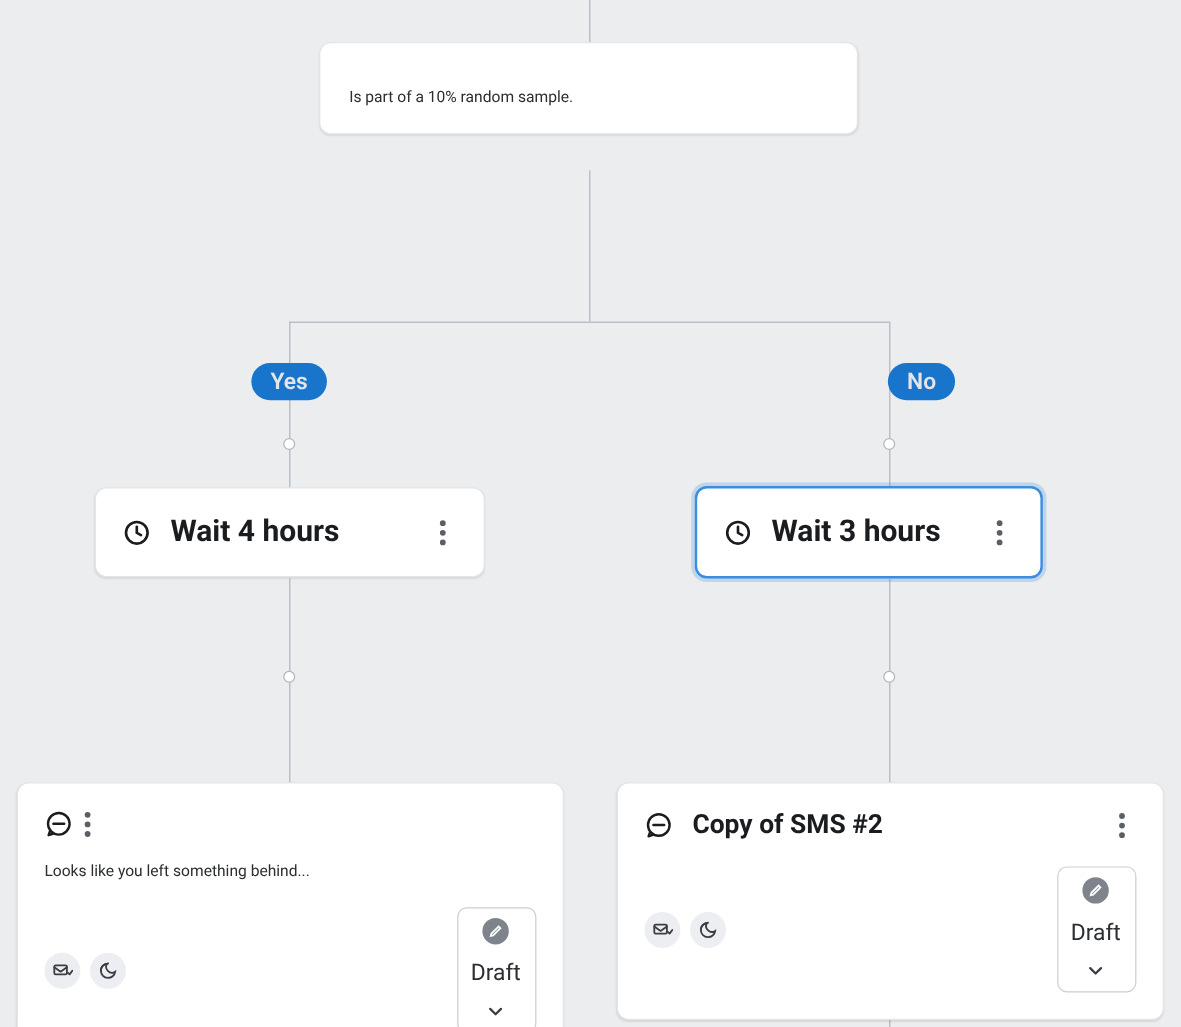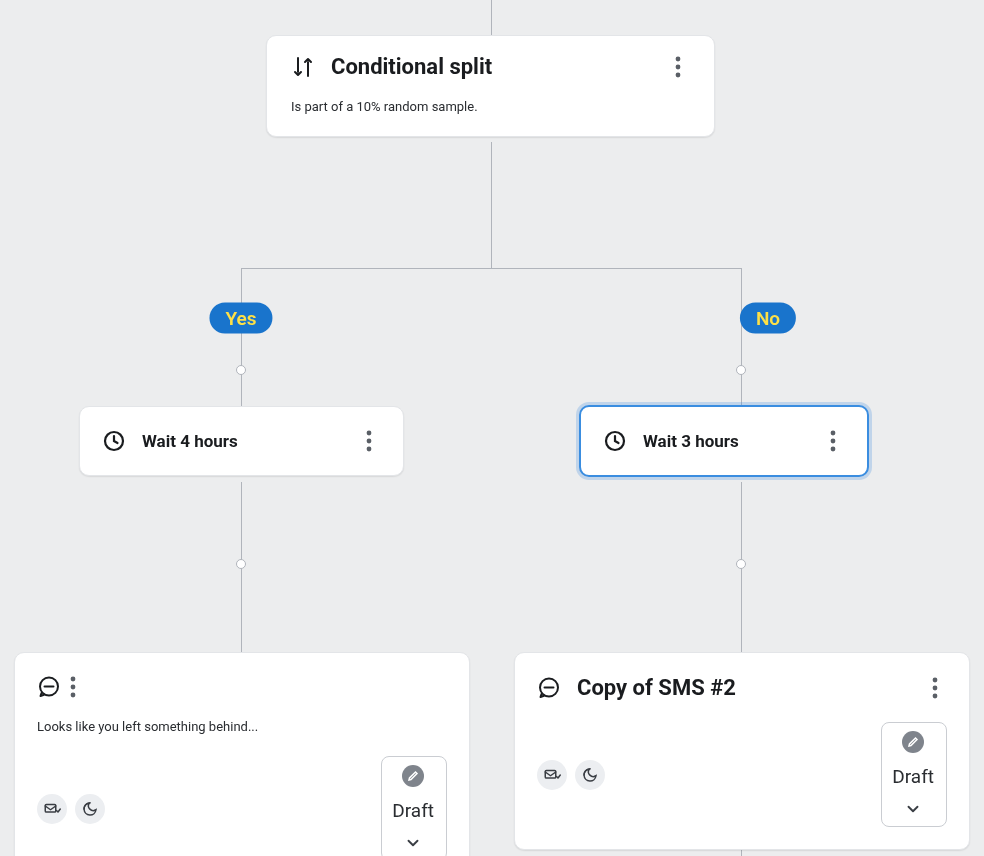--- a/index.html
+++ b/index.html
@@ -39,39 +39,39 @@
     box-shadow: 0 0 0 3px rgba(58,141,224,0.25);
   }
   .card-header { display:flex; align-items:center; }
   .card-title {
     font-size: 22px;
     font-weight: 700;
     color: #1a1c1f;
     margin-left: 16px;
     flex: 1;
   }
-  .card-title.small { font-size: 17px; }
+  .card-title.small { font-size: 25px; }
   .card-body {
     font-size: 13px;
     color: #2a2d31;
     margin-top: 20px;
     white-space: nowrap;
     overflow: hidden;
     text-overflow: ellipsis;
   }
   .more-btn {
     display:flex; align-items:center; justify-content:center;
     width: 24px; height: 24px;
     cursor: pointer;
     fill: #5a5f66;
   }
   .badge {
     position: absolute;
     background: #1974cc;
-    color: #fde047;
+    color: #e5e5e5;
     font-size: 19px;
     font-weight: 600;
     padding: 4px 16px;
     border-radius: 999px;
     transform: translate(-50%,-50%);
   }
   .footer-row {
     display:flex; align-items:center; justify-content: space-between;
     margin-top: 22px;
   }
@@ -117,38 +117,20 @@
 
   <div class="node-dot" style="left:241px;top:370px"></div>
   <div class="node-dot" style="left:741px;top:370px"></div>
   <div class="node-dot" style="left:241px;top:564px"></div>
   <div class="node-dot" style="left:741px;top:564px"></div>
 
   <div class="badge" style="left:241px;top:318px">Yes</div>
   <div class="badge" style="left:768px;top:318px">No</div>
 
   <div class="card" style="left:266px;top:35px;width:449px;padding:18px 24px 22px 24px">
-    <div class="card-header">
-      <span>
-        <svg width="24" height="24" viewBox="0 0 24 24" fill="none" stroke="#1a1c1f" stroke-width="2" stroke-linecap="round" stroke-linejoin="round">
-          <path d="M7 3v14"></path>
-            <path d="M10 17l-3 3-3-3"></path>
-          <path d="M17 21V7"></path>
-            <path d="M14 7l3-3 3 3"></path>
-        </svg>
-      </span>
-      <div class="card-title">Conditional split</div>
-      <div class="more-btn">
-        <svg width="6" height="22" viewBox="0 0 6 22">
-            <circle cx="3" cy="3" r="2.4"></circle>
-            <circle cx="3" cy="11" r="2.4"></circle>
-            <circle cx="3" cy="19" r="2.4"></circle>
-          </svg>
-      </div>
-    </div>
     <div class="card-body">Is part of a 10% random sample.</div>
   </div>
 
   <div class="card" style="left:79px;top:406px;width:325px;padding:22px 22px">
     <div class="card-header">
       <span>
         <svg width="24" height="24" viewBox="0 0 24 24" fill="none" stroke="#1a1c1f" stroke-width="2.2" stroke-linecap="round">
             <circle cx="12" cy="12" r="9"></circle>
             <path d="M12 7v5l3.5 2"></path>
           </svg>

